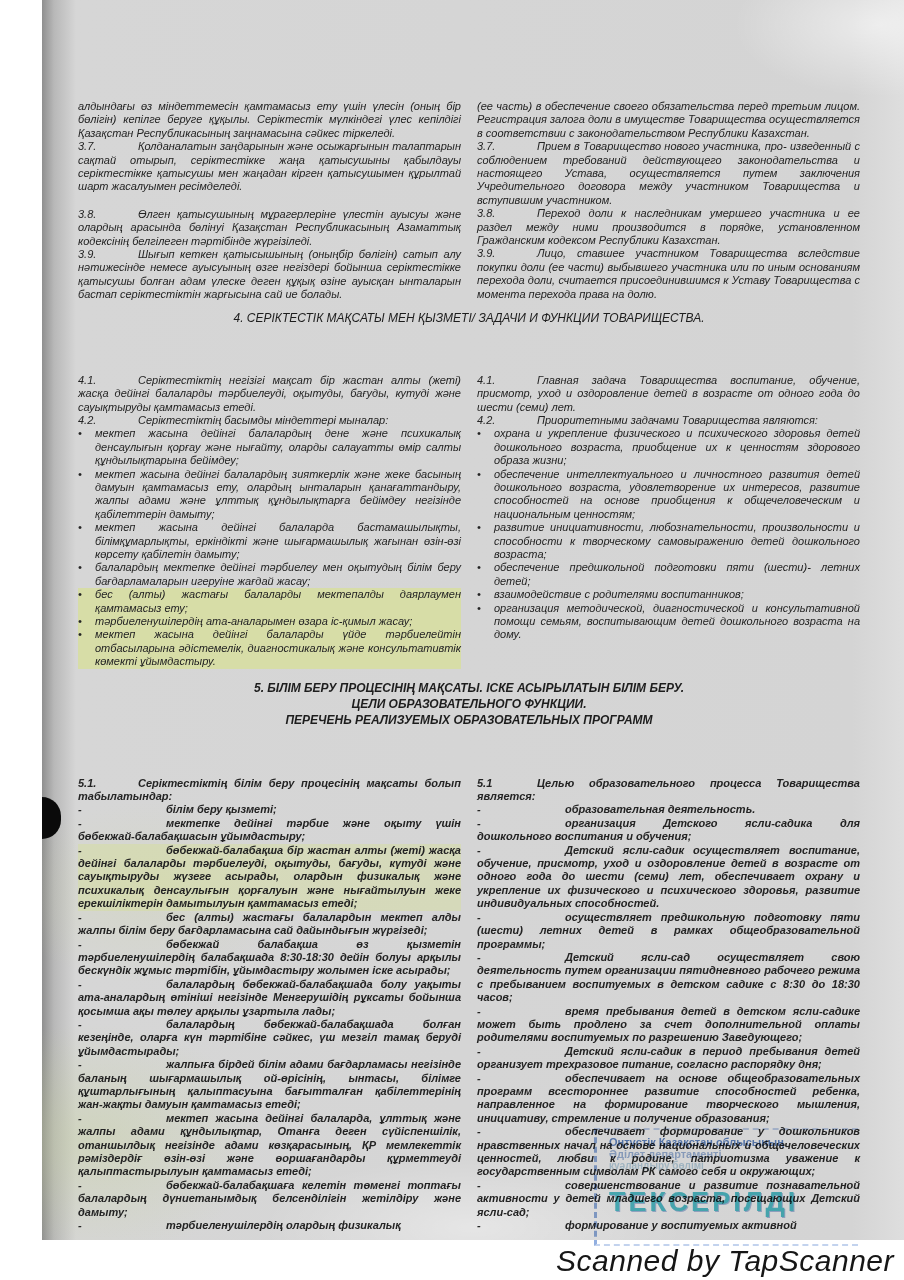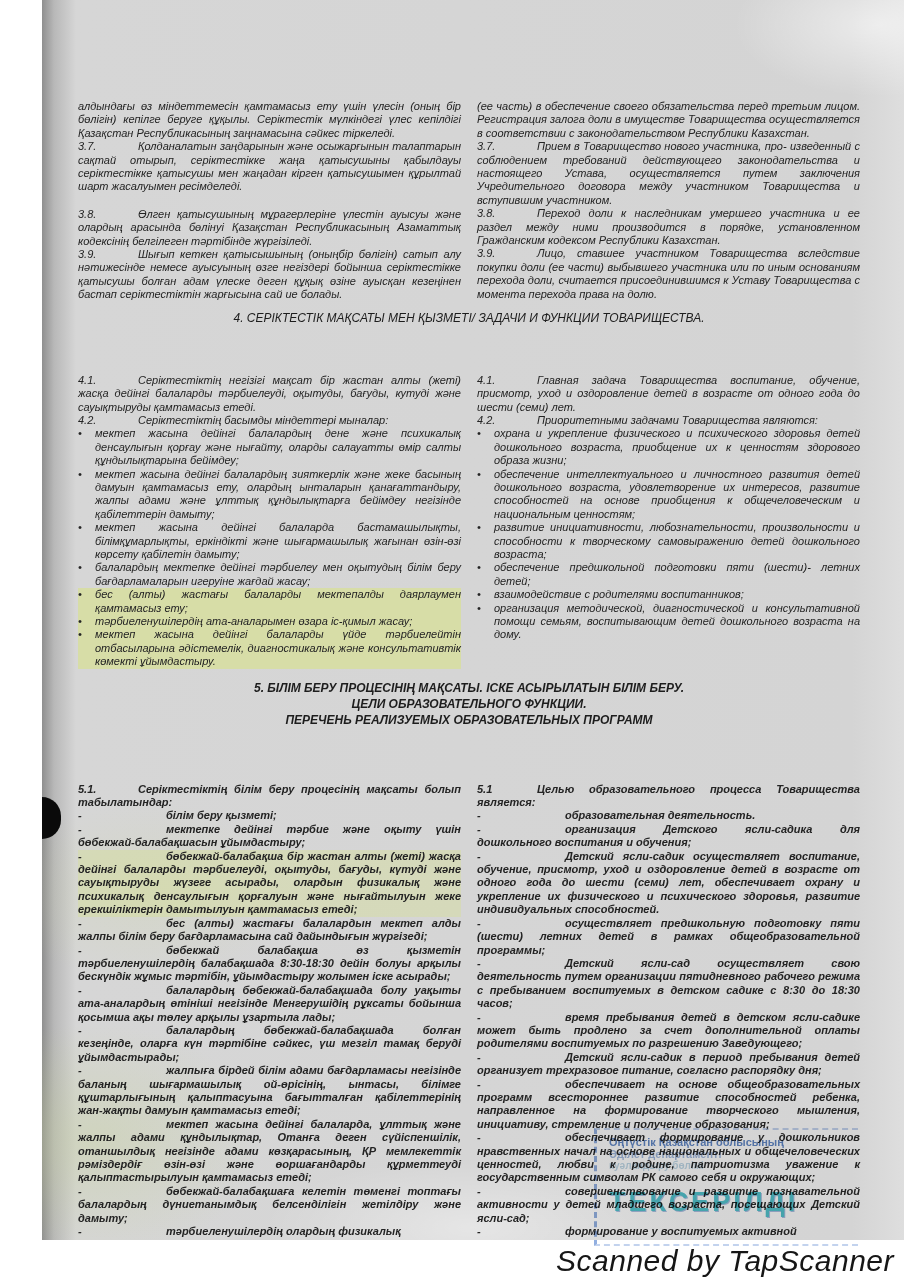--- a/index.html
+++ b/index.html
@@ -23,21 +23,21 @@
   .pnum { display:inline-block; min-width:60px; }
   .mt { margin-top:14px !important; }
   .bu { padding-left:17px; }
   .bu::before { content:'\2022'; display:inline-block; width:12px; margin-left:-17px;
     margin-right:5px; }
   .di::before { content:'-'; display:inline-block; width:88px; }
   .h4 { font-weight:normal; text-align:center; font-size:12px; margin:9px 0 3px;
     font-style:italic; color:#1d1d1d; }
   .h5 { font-weight:bold; text-align:center; font-size:12px; line-height:16px;
     font-style:italic; color:#1d1d1d; }
-  .h5wrap { margin:11px 0 9px; }
+  .h5wrap { margin:11px 0 3px; }
   .s5col { font-weight:bold; }
   .hl { background:rgba(216,228,130,.55); }
   .hl-soft { background:rgba(216,228,130,.32); }
   .stamp { position:absolute; left:552px; top:1128px; width:264px; height:118px;
     border-left:3px dashed rgba(58,110,198,.55);
     border-top:2px dashed rgba(58,110,198,.30);
     border-bottom:2px dashed rgba(58,110,198,.30);
     padding:6px 0 0 12px; font-style:normal; mix-blend-mode:multiply; }
   .stamp .l1 { font-size:11px; font-weight:bold; color:#2f62b5; opacity:.75; }
   .stamp .l2 { font-size:11px; font-weight:bold; color:#2f62b5; opacity:.45; }
@@ -53,21 +53,21 @@
 <div class="scan">
   <div class="punch"></div>
 
   <div class="content">
 
     <div class="row">
       <div class="col">
         <p>алдындағы өз міндеттемесін қамтамасыз ету үшін үлесін (оның бір бөлігін) кепілге беруге құқылы. Серіктестік мүлкіндегі үлес кепілдігі Қазақстан Республикасының заңнамасына сәйкес тіркеледі.</p>
         <p><span class="pnum">3.7.</span><span>Қолданалатын заңдарынын және осыжарғынын талаптарын сақтай отырып, серіктестікке жаңа қатысушыны қабылдауы серіктестікке қатысушы мен жаңадан кірген қатысушымен құрылтай шарт жасалуымен ресімделеді.</span></p>
         <p class="mt"><span class="pnum">3.8.</span><span>Өлген қатысушының мұрагерлеріне үлестін ауысуы және олардың арасында бөлінуі Қазақстан Республикасының Азаматтық кодексінің белгілеген тәртібінде жүргізіледі.</span></p>
-        <p><span class="pnum">3.9.</span><span>Шығып кеткен қатысышының (оныңбір бөлігін) сатып алу нәтижесінде немесе ауысуының өзге негіздері бойынша серіктестікке қатысушы болған адам үлеске деген құқық өзіне ауысқан кезеңінен бастап серіктестіктін жарғысына сай ие болады.</span></p>
+        <p><span class="pnum">3.9.</span><span>Шығып кеткен қатысышының (оныңбір бөлігін) сатып алу нәтижесінде немесе ауысуының өзге негіздері бойынша серіктестікке қатысушы болған адам үлеске деген құқық өзіне ауысқан ынталарын бастап серіктестіктін жарғысына сай ие болады.</span></p>
       </div>
       <div class="col">
         <p>(ее часть) в обеспечение своего обязательства перед третьим лицом. Регистрация залога доли в имуществе Товарищества осуществляется в соответствии с законодательством Республики Казахстан.</p>
         <p><span class="pnum">3.7.</span><span>Прием в Товарищество нового участника, про- изведенный с соблюдением требований действующего законодательства и настоящего Устава, осуществляется путем заключения Учредительного договора между участником Товарищества и вступившим участником.</span></p>
         <p><span class="pnum">3.8.</span><span>Переход доли к наследникам умершего участника и ее раздел между ними производится в порядке, установленном Гражданским кодексом Республики Казахстан.</span></p>
         <p><span class="pnum">3.9.</span><span>Лицо, ставшее участником Товарищества вследствие покупки доли (ее части) выбывшего участника или по иным основаниям перехода доли, считается присоединившимся к Уставу Товарищества с момента перехода права на долю.</span></p>
       </div>
     </div>
 
     <p class="h4">4. СЕРІКТЕСТІК МАҚСАТЫ МЕН ҚЫЗМЕТІ/ ЗАДАЧИ И ФУНКЦИИ ТОВАРИЩЕСТВА.</p>

